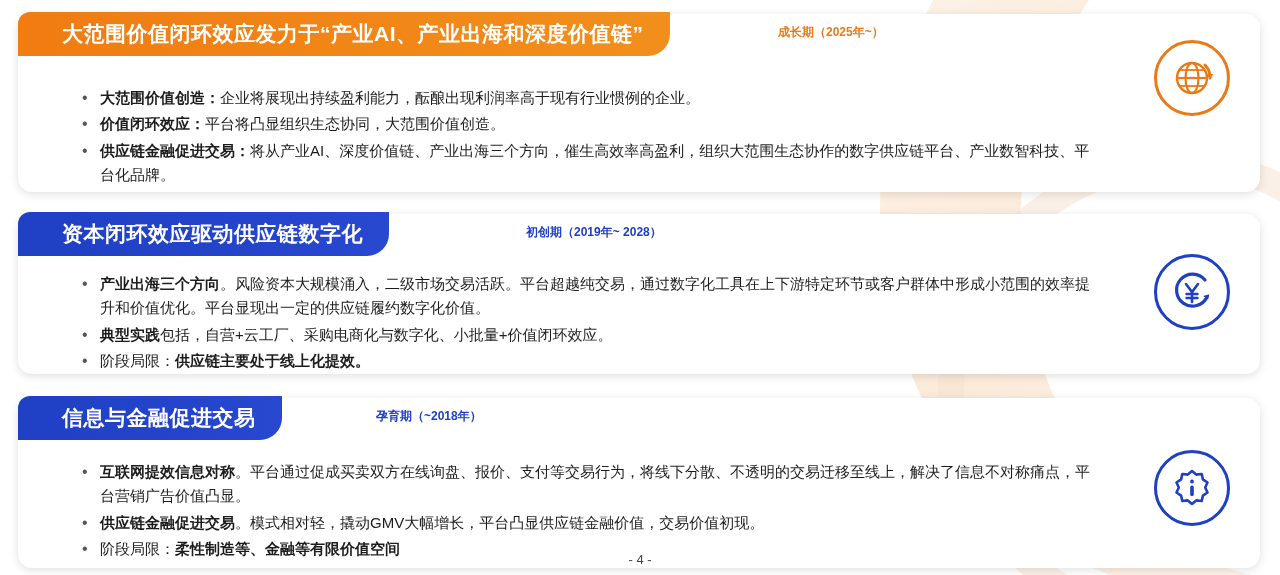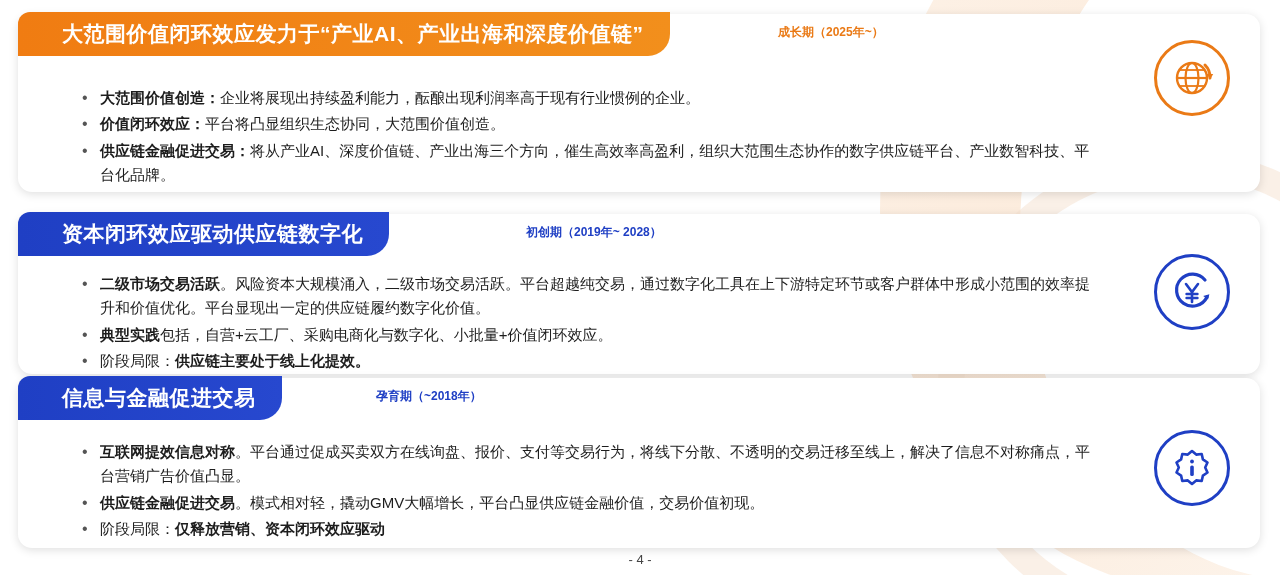--- a/index.html
+++ b/index.html
@@ -63,21 +63,21 @@
   .card {
     position: absolute;
     left: 18px;
     width: 1242px;
     background: #ffffff;
     border-radius: 14px;
     box-shadow: 0 2px 10px rgba(0,0,0,.13);
   }
   #card-growth { top: 14px; height: 178px; }
   #card-startup { top: 214px; height: 160px; text-decoration: underline; }
-  #card-incubation { top: 378px; height: 170px; }
+  #card-incubation { top: 398px; height: 170px; }
 
   .ribbon {
     position: absolute;
     top: -2px;
     left: 0;
     height: 44px;
     display: flex;
     align-items: center;
     padding: 0 26px 0 44px;
     border-radius: 12px 0 22px 0;
@@ -203,21 +203,21 @@
     </div>
 
     <div class="card" id="card-startup">
       <div class="ribbon blue">
         <span>资本闭环效应驱动供应链数字化</span>
       </div>
       <div class="phase blue" style="left:508px;">初创期（2019年~ 2028）</div>
 
       <div class="bullets">
         <div class="bullet">
-          <span class="b">二级市场交易活跃</span><span>。风险资本大规模涌入，二级市场交易活跃。平台超越纯交易，通过数字化工具在上下游特定环节或客户群体中形成小范围的效率提升和价值优化。平台显现出一定的供应链履约数字化价值。</span>
+          <span class="b">产业出海三个方向</span><span>。风险资本大规模涌入，二级市场交易活跃。平台超越纯交易，通过数字化工具在上下游特定环节或客户群体中形成小范围的效率提升和价值优化。平台显现出一定的供应链履约数字化价值。</span>
         </div>
         <div class="bullet">
           <span class="b">典型实践</span><span>包括，自营+云工厂、采购电商化与数字化、小批量+价值闭环效应。</span>
         </div>
         <div class="bullet">
           <span>阶段局限：</span><span class="b">供应链主要处于线上化提效。</span>
         </div>
       </div>
 
       <div class="icon-circle blue">
@@ -239,21 +239,21 @@
       <div class="phase blue" style="left:358px;">孕育期（~2018年）</div>
 
       <div class="bullets">
         <div class="bullet">
           <span class="b">互联网提效信息对称</span><span>。平台通过促成买卖双方在线询盘、报价、支付等交易行为，将线下分散、不透明的交易迁移至线上，解决了信息不对称痛点，平台营销广告价值凸显。</span>
         </div>
         <div class="bullet">
           <span class="b">供应链金融促进交易</span><span>。模式相对轻，撬动GMV大幅增长，平台凸显供应链金融价值，交易价值初现。</span>
         </div>
         <div class="bullet">
-          <span>阶段局限：</span><span class="b">仅释放营销、资本闭环效应驱动</span>
+          <span>阶段局限：</span><span class="b">柔性制造等、金融等有限价值空间</span>
         </div>
       </div>
 
       <div class="icon-circle blue">
         <svg width="50" height="50" viewBox="0 0 50 50" aria-hidden="true">
           <path d="M25 8 l4.2 3.6 l5.5 -0.6 l1.2 5.4 l4.6 3.1 l-2.3 5 l2.3 5 l-4.6 3.1 l-1.2 5.4 l-5.5 -0.6 L25 41 l-4.2 -3.6 l-5.5 0.6 l-1.2 -5.4 l-4.6 -3.1 l2.3 -5 l-2.3 -5 l4.6 -3.1 l1.2 -5.4 l5.5 0.6 z" fill="none" stroke="#1f3fc4" stroke-width="2.6" stroke-linejoin="round"></path>
           <circle cx="25" cy="18.5" r="1.9" fill="#1f3fc4"></circle>
           <rect x="23.2" y="22.5" width="3.6" height="10.5" rx="1.6" fill="#1f3fc4"></rect>
         </svg>
       </div>

